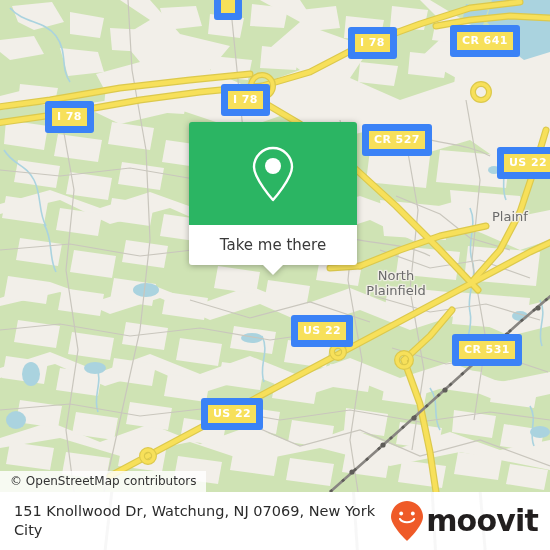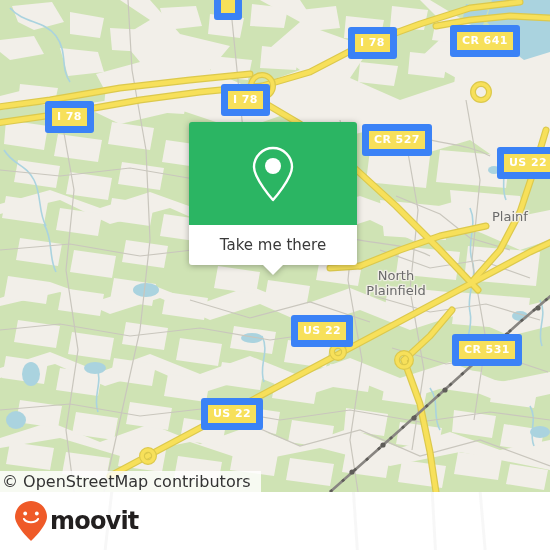--- a/index.html
+++ b/index.html
@@ -78,26 +78,26 @@
     box-sizing: content-box;
   }
 
   
   .attribution {
     position: absolute;
     left: 0;
     bottom: 0;
     height: 21px;
     line-height: 21px;
-    padding-left: 2px;
+    padding-left: 10px;
     padding-right: 10px;
     background: rgba(255,255,255,0.82);
     color: #333333;
     font-family: "DejaVu Sans", sans-serif;
-    font-size: 16px;
+    font-size: 12px;
     white-space: nowrap;
   }
 
   
   .popup {
     position: absolute;
     left: 189px;
     top: 122px;
     width: 168px;
     filter: drop-shadow(0 1px 3px rgba(0,0,0,0.30));
@@ -176,21 +176,21 @@
   .brand {
     flex: 0 0 auto;
     display: flex;
     align-items: center;
     gap: 2px;
   }
   .brand-mark svg { display: block; }
   .brand-name {
     color: #221f1f;
     font-family: "DejaVu Sans", sans-serif;
-    font-size: 24px;
+    font-size: 30px;
     font-weight: bold;
     letter-spacing: -0.8px;
     line-height: 30px;
   }
 </style>
 </head>
 <body>
 
 <div id="app">
 
@@ -478,20 +478,21 @@
         <path d="M120,420 L104,560"></path>
         <path d="M0,410 L70,404 L140,416 L210,408 L280,420 L350,410 L420,422 L490,412 L550,420"></path>
         <path d="M240,420 L300,446 L360,430 L420,456 L480,440 L550,466"></path>
         <path d="M404,360 L420,404 L430,452 L436,560"></path>
         <path d="M350,440 L358,560"></path>
         <path d="M474,420 L486,560"></path>
       </g>
     </svg>
 
     <div class="footer-inner">
+      <div class="footer-address">151 Knollwood Dr, Watchung, NJ 07069, New York City</div>
       <div class="brand">
         <span class="brand-mark">
           <svg width="34" height="42" viewBox="0 0 34 42">
             <path d="M17,1 C8.2,1 1,8.2 1,17 C1,26 17,41 17,41 C17,41 33,26 33,17 C33,8.2 25.8,1 17,1 Z" fill="#ef5a28"></path>
             <circle cx="11.2" cy="13.5" r="1.9" fill="#ffffff"></circle>
             <circle cx="22.8" cy="13.5" r="1.9" fill="#ffffff"></circle>
             <path d="M10,19 C12.5,23.4 21.5,23.4 24,19" stroke="#ffffff" stroke-width="2.1" fill="none" stroke-linecap="round"></path>
           </svg>
         </span>
         <span class="brand-name">moovit</span>

